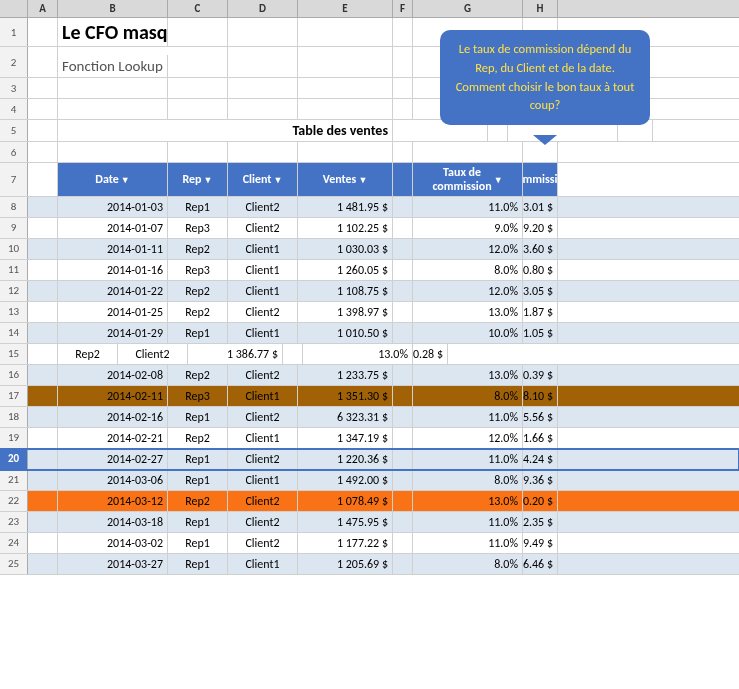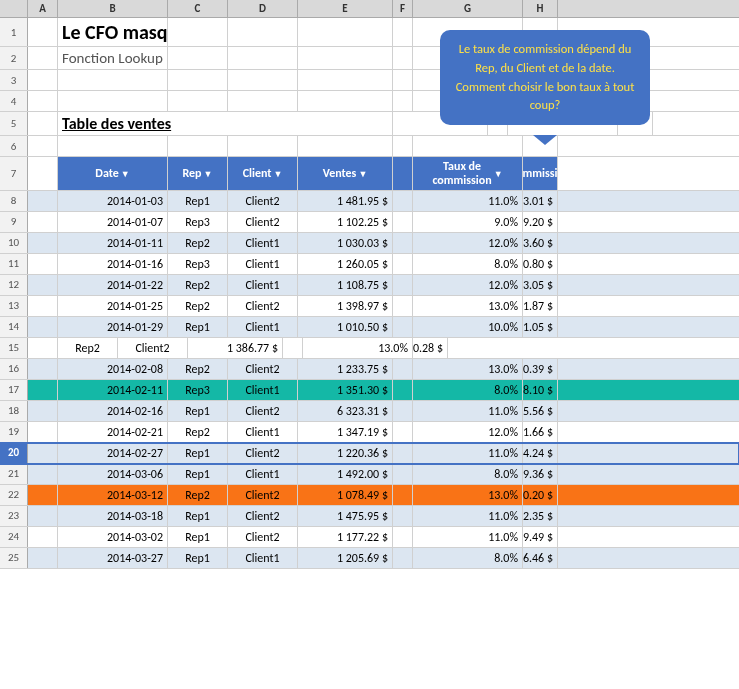--- a/index.html
+++ b/index.html
@@ -169,21 +169,21 @@
       <div class="cell c-D"></div>
       <div class="cell c-E"></div>
       <div class="cell c-F"></div>
       <div class="cell c-G"></div>
       <div class="cell c-H"></div>
     </div>
 
     <div class="row">
       <div class="row-num c-rownum">2</div>
       <div class="cell c-A"></div>
-      <div class="cell c-B" style="font-size:15px;color:#555;">
+      <div class="cell c-B" style="font-size:15px;color:#555;margin-top:8px;">
         <span>Fonction Lookup</span>
       </div>
       <div class="cell c-C"></div>
       <div class="cell c-D"></div>
       <div class="cell c-E"></div>
       <div class="cell c-F"></div>
       <div class="cell c-G"></div>
       <div class="cell c-H"></div>
     </div>
 
@@ -207,21 +207,21 @@
       <div class="cell c-D"></div>
       <div class="cell c-E"></div>
       <div class="cell c-F"></div>
       <div class="cell c-G"></div>
       <div class="cell c-H"></div>
     </div>
 
     <div class="row">
       <div class="row-num c-rownum">5</div>
       <div class="cell c-A"></div>
-      <div class="cell" style="width:335px;min-width:335px;font-size:16px;font-weight:bold;justify-content:flex-start;text-decoration:underline;">
+      <div class="cell" style="width:335px;min-width:335px;font-size:14px;font-weight:bold;justify-content:flex-end;">
         <span>Table des ventes</span>
       </div>
       <div class="cell c-E"></div>
       <div class="cell c-F"></div>
       <div class="cell c-G"></div>
       <div class="cell c-H"></div>
     </div>
 
     <div class="row">
       <div class="row-num c-rownum">6</div>
@@ -359,21 +359,21 @@
     <div class="row-num c-rownum" style="">16</div>
     <div class="cell c-A"></div>
     <div class="cell c-B right">2014-02-08</div>
     <div class="cell c-C center">Rep2</div>
     <div class="cell c-D center">Client2</div>
     <div class="cell c-E right">1 233.75 $</div>
     <div class="cell c-F"></div>
     <div class="cell c-G right">13.0%</div>
     <div class="cell c-H right">160.39 $</div>
   </div>
-        <div class="row" style="background: #14b8a6;">
+        <div class="row" style="background: #a16207;">
     <div class="row-num c-rownum" style="">17</div>
     <div class="cell c-A"></div>
     <div class="cell c-B right">2014-02-11</div>
     <div class="cell c-C center">Rep3</div>
     <div class="cell c-D center">Client1</div>
     <div class="cell c-E right">1 351.30 $</div>
     <div class="cell c-F"></div>
     <div class="cell c-G right">8.0%</div>
     <div class="cell c-H right">108.10 $</div>
   </div>

